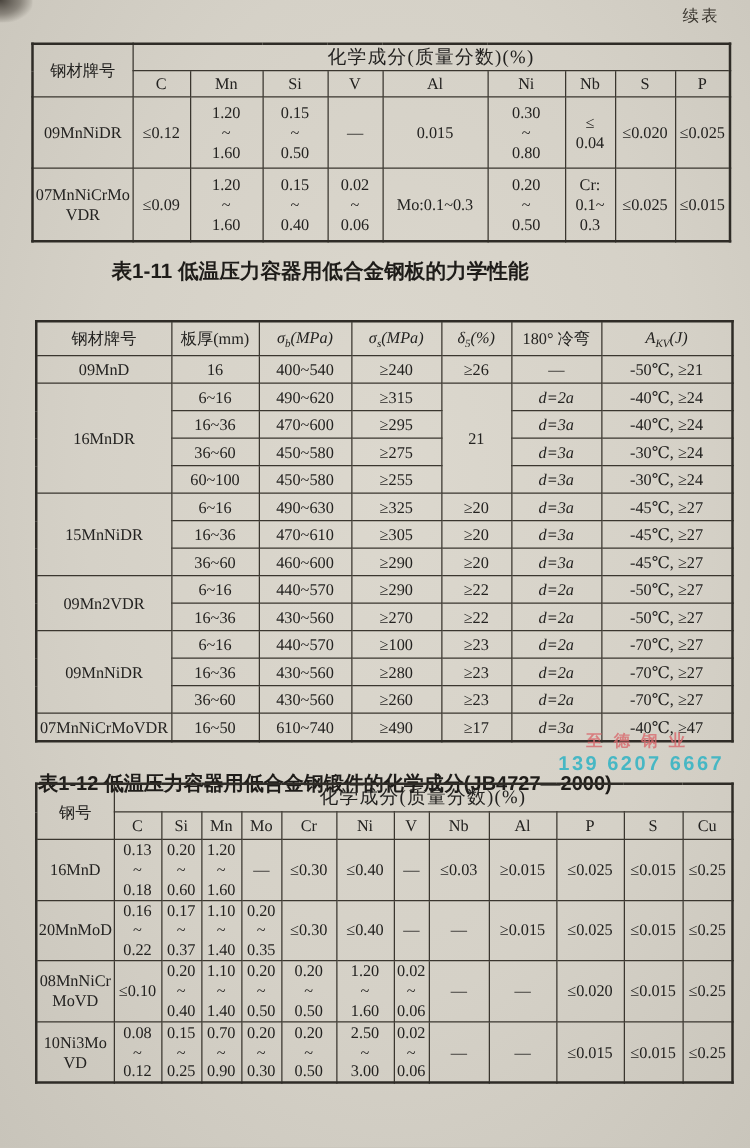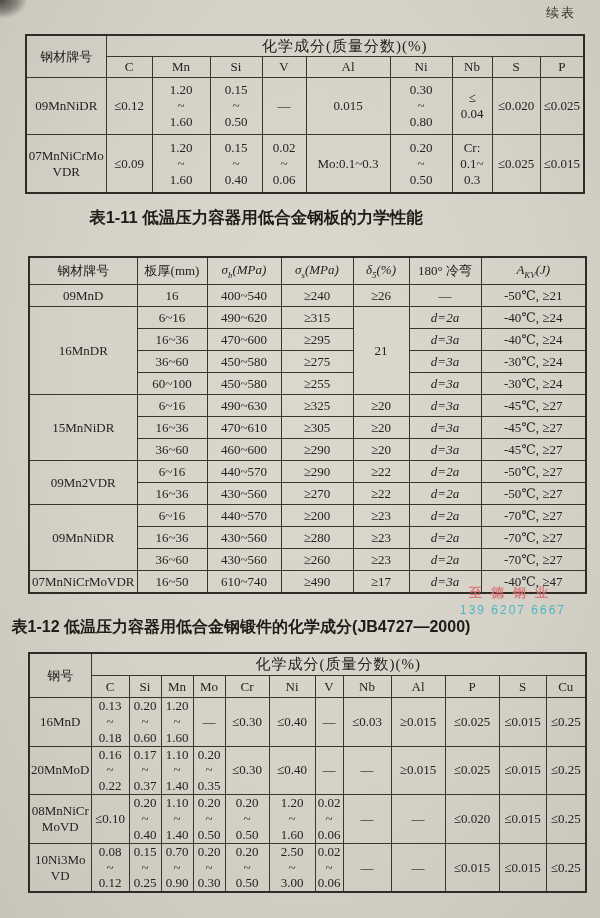--- a/index.html
+++ b/index.html
@@ -40,47 +40,47 @@
   .it{font-style:italic;}
   .grp{font-size:15px;letter-spacing:1px;margin-top:10px;}
   
   .t1{position:absolute;left:25px;top:34px;width:558px;height:160px;}
   .t1 thead th{height:20px;}
   
   .t2{position:absolute;left:28px;top:256px;width:557px;}
   .t2 thead th{height:26px;}
   .t2 tbody td{height:21px;}
   
-  .t3{position:absolute;left:28px;top:652px;width:557px;height:204px;}
+  .t3{position:absolute;left:28px;top:626px;width:557px;height:204px;}
   .t3 thead th{height:21px;}
   .title11{
     position:absolute;left:0;top:206px;width:512px;text-align:center;
     font-family:"Liberation Sans","DejaVu Sans",sans-serif;
     font-weight:bold;font-size:16.5px;line-height:1.35;color:#1e1c19;
   }
   .title12{
     position:absolute;left:0;top:617px;width:482px;text-align:center;
     font-family:"Liberation Sans","DejaVu Sans",sans-serif;
-    font-weight:bold;font-size:16px;color:#1e1c19;
+    font-weight:bold;font-size:16px;color:#1e1c19;padding-left:19px;
   }
   .note{
     position:absolute;left:30px;top:591px;
     font-size:14px;color:#2a2722;
     font-family:"Liberation Sans","DejaVu Sans",sans-serif;
   }
   .watermark{
     position:absolute;left:438px;top:584px;width:150px;text-align:center;
     font-family:"Liberation Sans","DejaVu Sans",sans-serif;
   }
   .wm-company{
     font-size:13px;font-weight:bold;letter-spacing:9px;
     opacity:.8;white-space:nowrap;
   }
   .wm-phone{
-    font-size:12px;font-weight:normal;letter-spacing:2px;
+    font-size:16px;font-weight:bold;letter-spacing:2px;
     opacity:.85;white-space:nowrap;margin-top:1px;
   }
 </style>
 </head>
 <body>
 
 <div class="sheet">
 
   <div class="corner"></div>
 
@@ -266,21 +266,21 @@
           <td>430~560</td>
           <td>≥270</td>
           <td>≥22</td>
           <td class="it">d=2a</td>
           <td>-50℃, ≥27</td>
         </tr>
         <tr>
           <td rowspan="3">09MnNiDR</td>
           <td>6~16</td>
           <td>440~570</td>
-          <td>≥200</td>
+          <td>≥100</td>
           <td>≥23</td>
           <td class="it">d=2a</td>
           <td>-70℃, ≥27</td>
         </tr>
         <tr>
           <td>16~36</td>
           <td>430~560</td>
           <td>≥280</td>
           <td>≥23</td>
           <td class="it">d=2a</td>

